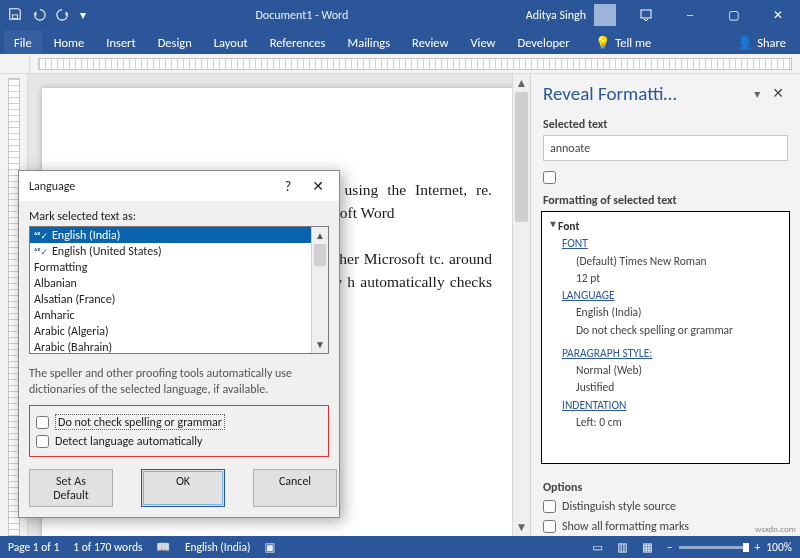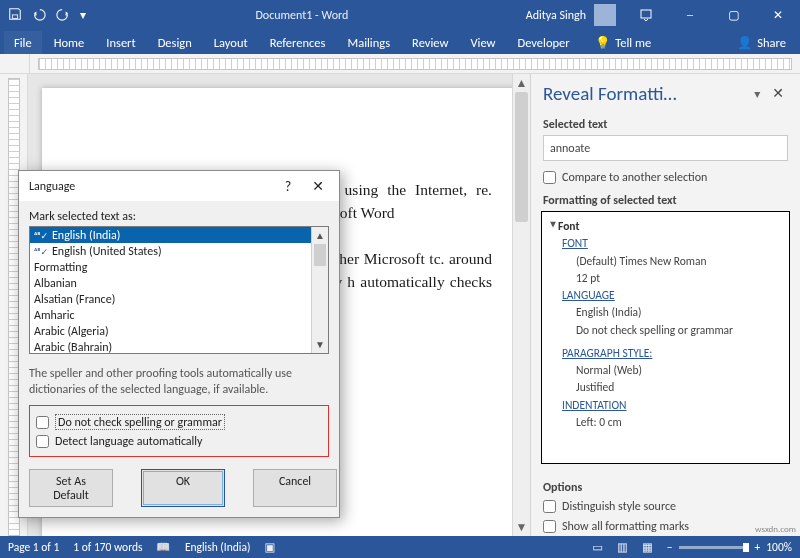--- a/index.html
+++ b/index.html
@@ -161,21 +161,20 @@
   <div class="pane">
     <div class="pane-hd">
       <h2>Reveal Formatti…</h2>
       <span class="chev">▾</span>
       <span class="x">✕</span>
     </div>
     <div class="pane-sec">Selected text</div>
     <div class="box">annoate</div>
     <label class="cb">
       <input type="checkbox" style="">
-      <span>Compare to another selection</span>
     </label>
     <div class="pane-sec">Formatting of selected text</div>
     <div class="fmt">
       <div><span class="tri"></span><span class="grp">Font</span></div>
       <span class="lnk">FONT</span>
       <div class="val">(Default) Times New Roman</div>
       <div class="val">12 pt</div>
       <span class="lnk">LANGUAGE</span>
       <div class="val">English (India)</div>
       <div class="val">Do not check spelling or grammar</div>

